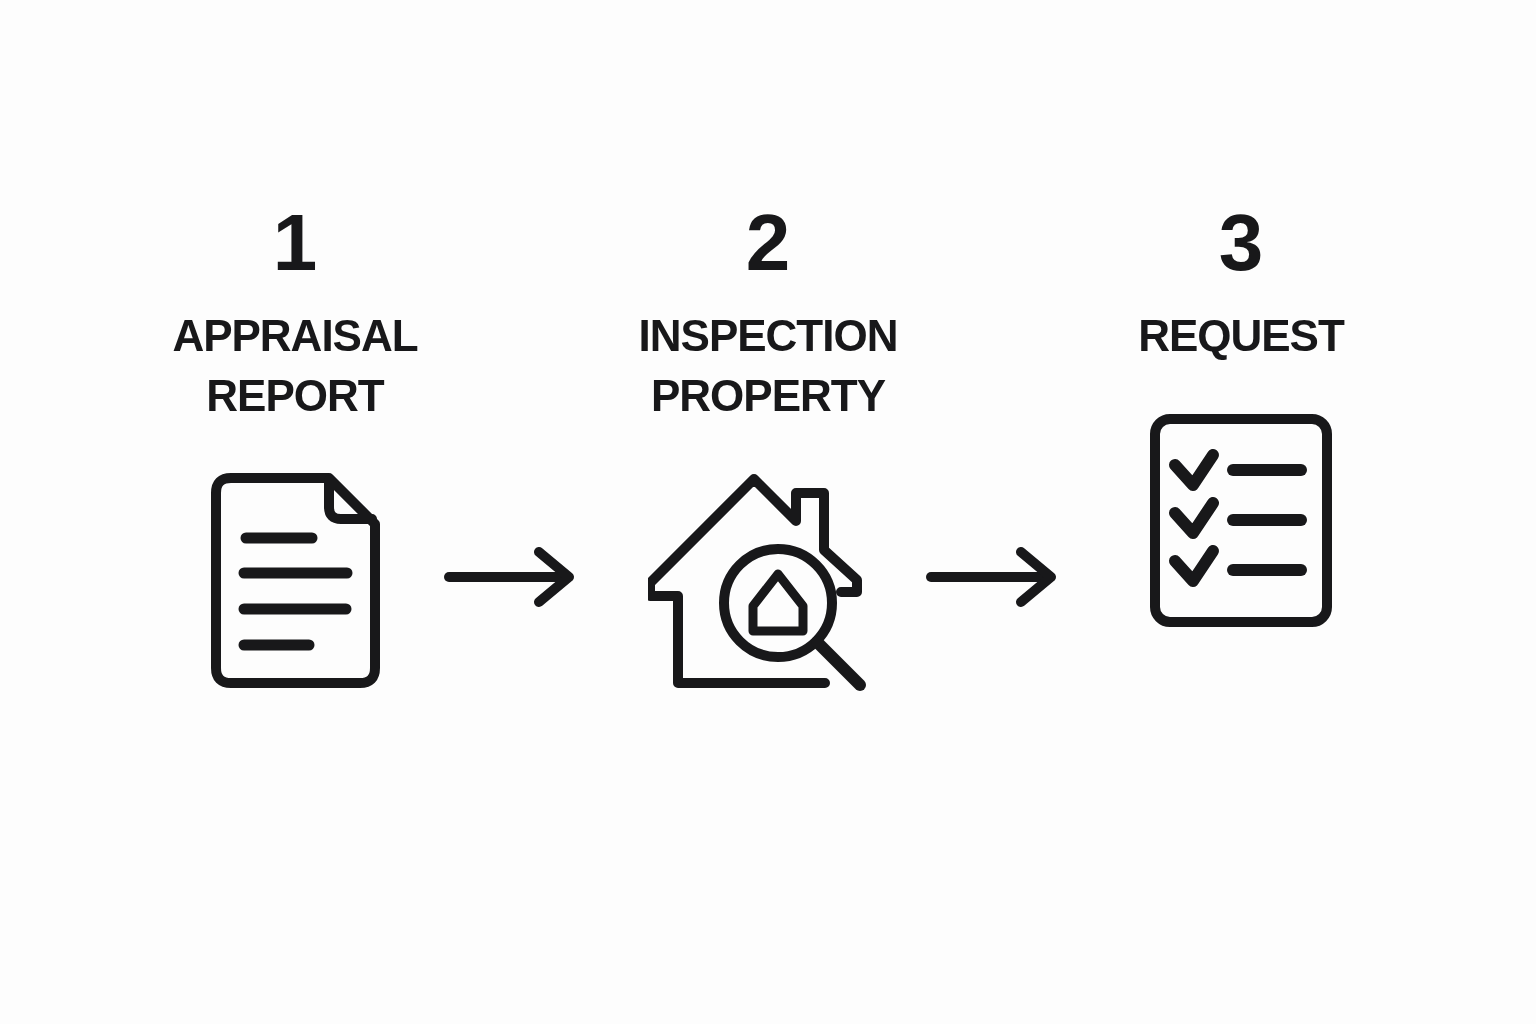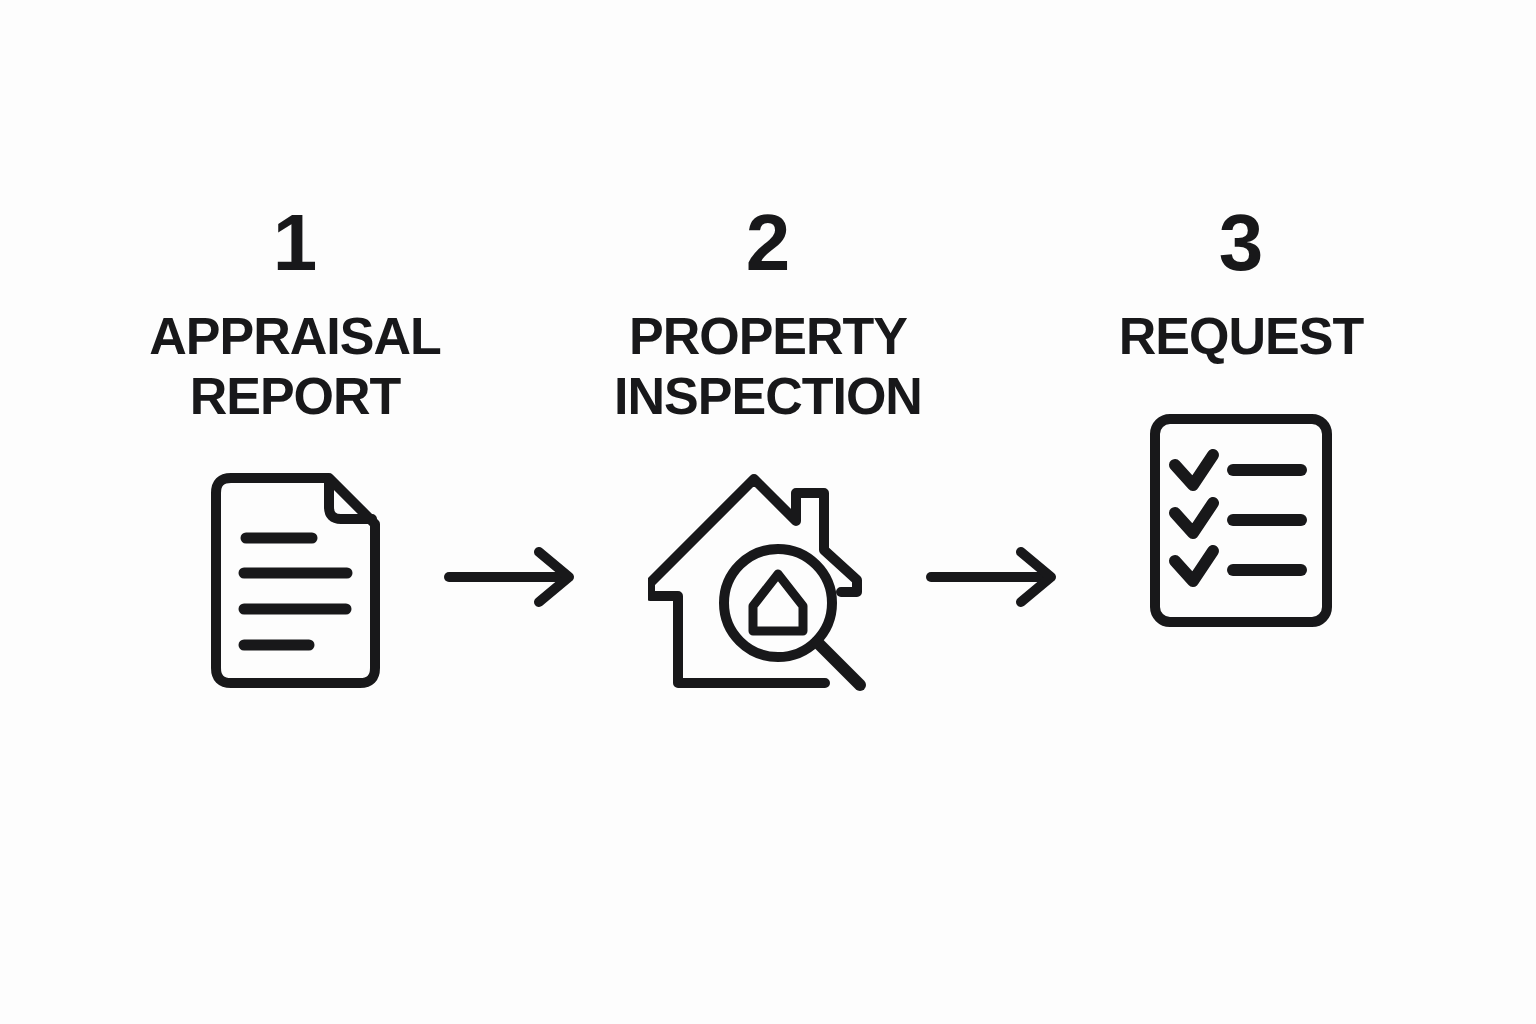--- a/index.html
+++ b/index.html
@@ -21,21 +21,21 @@
   .step-1 { left: 65px; }
   .step-2 { left: 538px; }
   .step-3 { left: 1011px; }
   .step-number {
     font-size: 80px;
     line-height: 80px;
     font-weight: bold;
     margin-bottom: 23px;
   }
   .step-title {
-    font-size: 52px;
+    font-size: 44px;
     line-height: 60px;
     font-weight: bold;
     letter-spacing: -1px;
   }
   .step-title .line { display: block; }
   .step-icon {
     margin-top: 47px;
     display: flex;
     justify-content: center;
   }
@@ -72,22 +72,22 @@
   </div>
 
   <svg class="connector connector-1" width="136" height="62" viewBox="0 0 136 62" fill="none" stroke="currentColor" stroke-width="10" stroke-linecap="round" stroke-linejoin="round">
     <path d="M 6 31 H 119"></path>
     <path d="M 96 6 L 126 31 L 96 56"></path>
   </svg>
 
   <div class="step step-2">
     <div class="step-number">2</div>
     <div class="step-title">
+      <span class="line">INSPECTION</span>
       <span class="line">PROPERTY</span>
-      <span class="line">INSPECTION</span>
     </div>
     <div class="step-icon">
       <svg class="icon-svg" width="220" height="228" viewBox="0 0 220 228" fill="none" stroke="currentColor" stroke-linecap="round" stroke-linejoin="round">
         <path stroke-width="10" d="M 193 119 L 209 119 L 209 107 L 176 77 L 176 20 L 148 20 L 148 48 L 106 6 L 2 110 L 2 123 L 30 123 L 30 210 L 177 210"></path>
         <circle stroke-width="10" cx="130" cy="130" r="54"></circle>
         <path stroke-width="9" d="M 105 158 V 133 L 130 101 L 155 133 V 158 Z"></path>
         <path stroke-width="12" d="M 169 169 L 212 212"></path>
       </svg>
     </div>
   </div>

